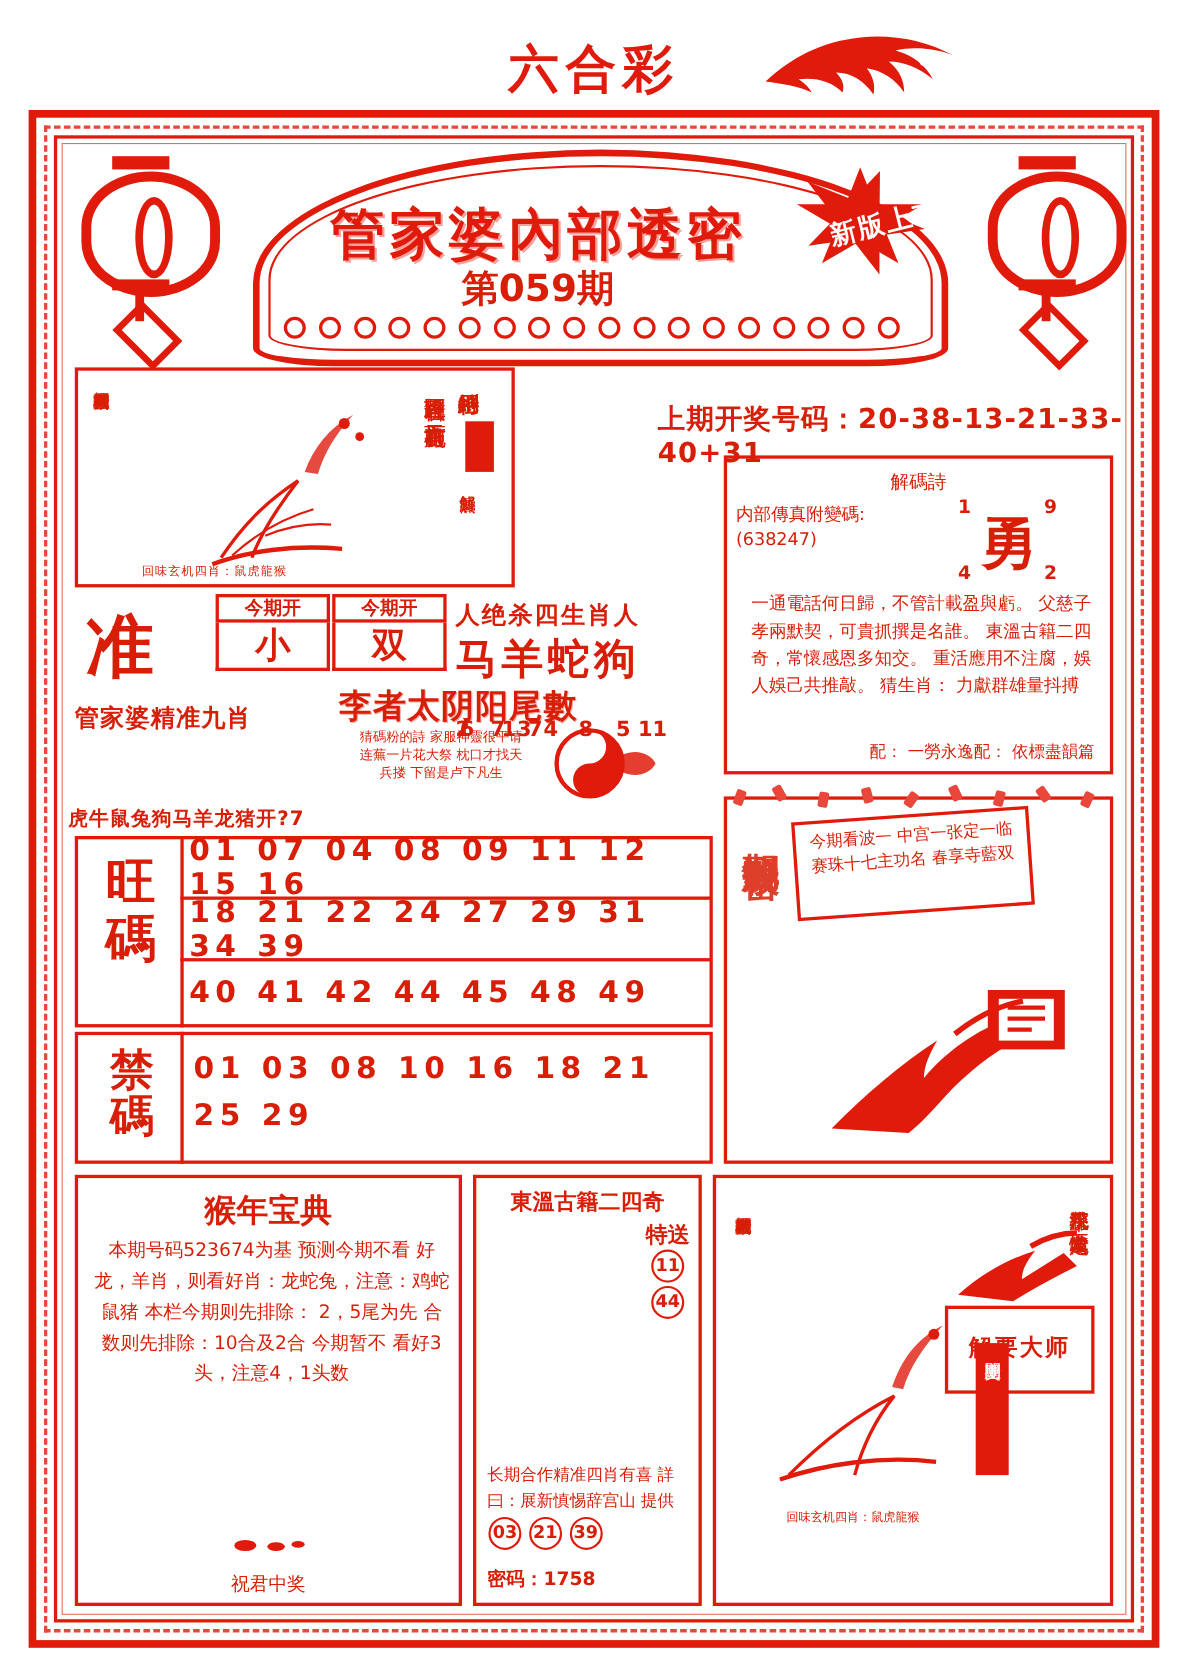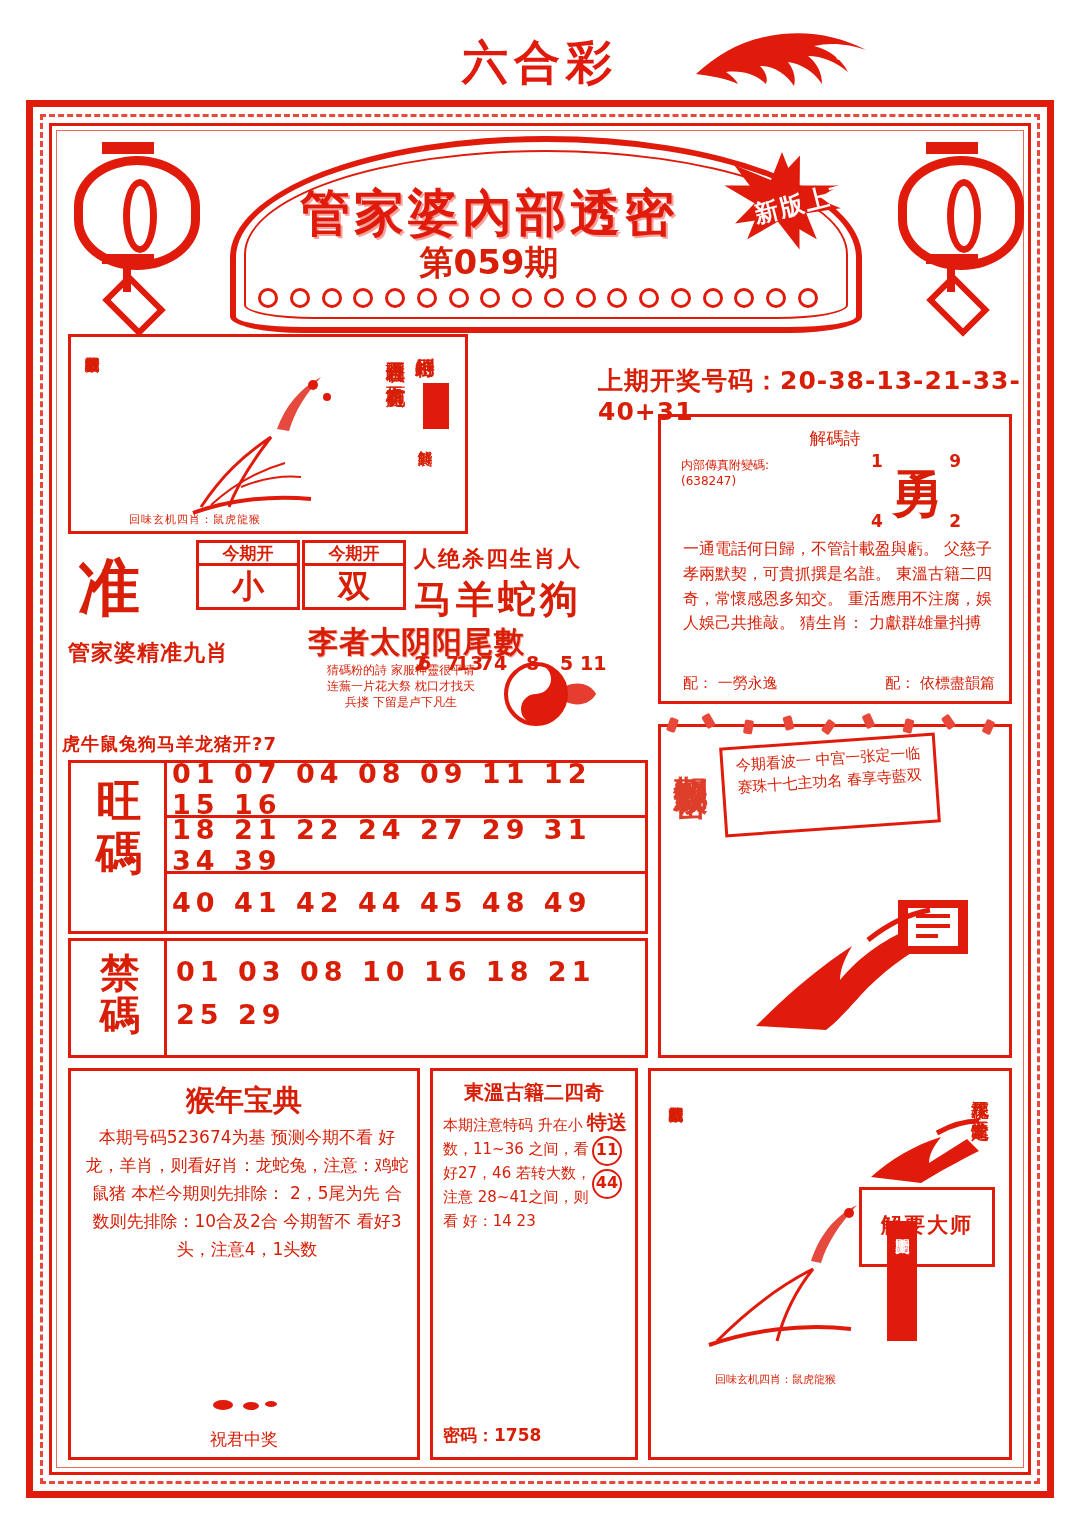--- a/index.html
+++ b/index.html
@@ -56,30 +56,30 @@
   .pic-tejue .t2{position:absolute;left:2px;top:96px;font-size:15px;}
   .pic-redblock{position:absolute;right:16px;top:46px;width:26px;height:46px;background:#e01b0c;}
 
   
   .last-draw{position:absolute;left:540px;top:236px;font-size:25px;font-weight:bold;letter-spacing:1px;}
 
   
   .lilong{left:600px;top:286px;width:354px;height:290px;}
   .lilong-title{position:absolute;left:612px;top:258px;width:330px;text-align:center;font-size:30px;font-weight:bold;letter-spacing:2px;}
   .lilong-sub{position:absolute;left:0;top:10px;width:100%;text-align:center;font-size:17px;}
-  .lilong-fax{position:absolute;left:20px;top:40px;font-size:12px;line-height:1.35;}
+  .lilong-fax{position:absolute;left:8px;top:40px;font-size:16px;line-height:1.35;}
   .brave{position:absolute;right:48px;top:34px;width:90px;height:80px;}
   .brave .ch{position:absolute;left:20px;top:8px;font-size:52px;font-weight:bold;}
   .brave .n{position:absolute;font-size:17px;font-weight:bold;}
   .brave .n1{left:0;top:0;}
   .brave .n2{right:0;top:0;}
   .brave .n3{left:0;bottom:0;}
   .brave .n4{right:0;bottom:0;}
   .lilong-poem{position:absolute;left:22px;top:120px;width:312px;font-size:16px;line-height:1.55;}
-  .lilong-pei{position:absolute;left:22px;bottom:8px;width:312px;display:flex;justify-content:space-between;font-size:15px;}
+  .lilong-pei{position:absolute;left:22px;bottom:8px;width:312px;display:flex;justify-content:flex-end;font-size:15px;}
 
   
   .zhun{position:absolute;left:20px;top:418px;font-size:62px;font-weight:bold;letter-spacing:2px;}
   .pair{position:absolute;top:412px;width:104px;height:70px;}
   .pair .hd{position:absolute;left:0;top:0;width:100%;height:26px;border:3px solid #e01b0c;box-sizing:border-box;text-align:center;font-size:17px;line-height:20px;font-weight:bold;}
   .pair .bd{position:absolute;left:0;top:26px;width:100%;height:44px;border:3px solid #e01b0c;border-top:none;box-sizing:border-box;text-align:center;font-size:32px;line-height:40px;font-weight:bold;}
   .pair.p1{left:138px;}
   .pair.p2{left:244px;}
   .sihua{position:absolute;left:356px;top:416px;font-size:22px;font-weight:bold;letter-spacing:2px;}
   .sihua-zodiac{position:absolute;left:356px;top:446px;font-size:38px;font-weight:bold;letter-spacing:4px;}
@@ -339,25 +339,30 @@
       <svg class="dots" viewBox="0 0 70 16">
         <ellipse cx="12" cy="8" rx="10" ry="5" fill="#e01b0c"></ellipse>
           <ellipse cx="40" cy="9" rx="8" ry="4" fill="#e01b0c"></ellipse>
           <ellipse cx="60" cy="7" rx="6" ry="3" fill="#e01b0c"></ellipse>
       </svg>
       <div class="foot">祝君中奖</div>
     </div>
 
     <div class="box b2">
       <div class="t">東溫古籍二四奇</div>
-      <div class="body">本期注意特码 升在小数，11~36 之间，看好27，46 若转大数，注意 28~41之间，则看 好：14 23</div>
       <div class="tesong">
         <span>特送</span>
         <div class="circnum">11</div>
         <div class="circnum">44</div>
+      </div>
+      <div class="tail">
+        <span>长期合作精准四肖有喜 詳曰：展新慎惕辞宫山 提供</span>
+        <span class="circnum">03</span>
+        <span class="circnum">21</span>
+        <span class="circnum">39</span>
       </div>
       <div class="mima">
         <span>密码：</span><span>1758</span>
       </div>
     </div>
 
     <div class="box b3">
       <div class="vnote v">畫藏玄機請仔細觀察</div>
       <div class="poem v">桃花深水深千尺 龙哈定情三更发</div>
       <svg class="plant" viewBox="0 0 180 160">

